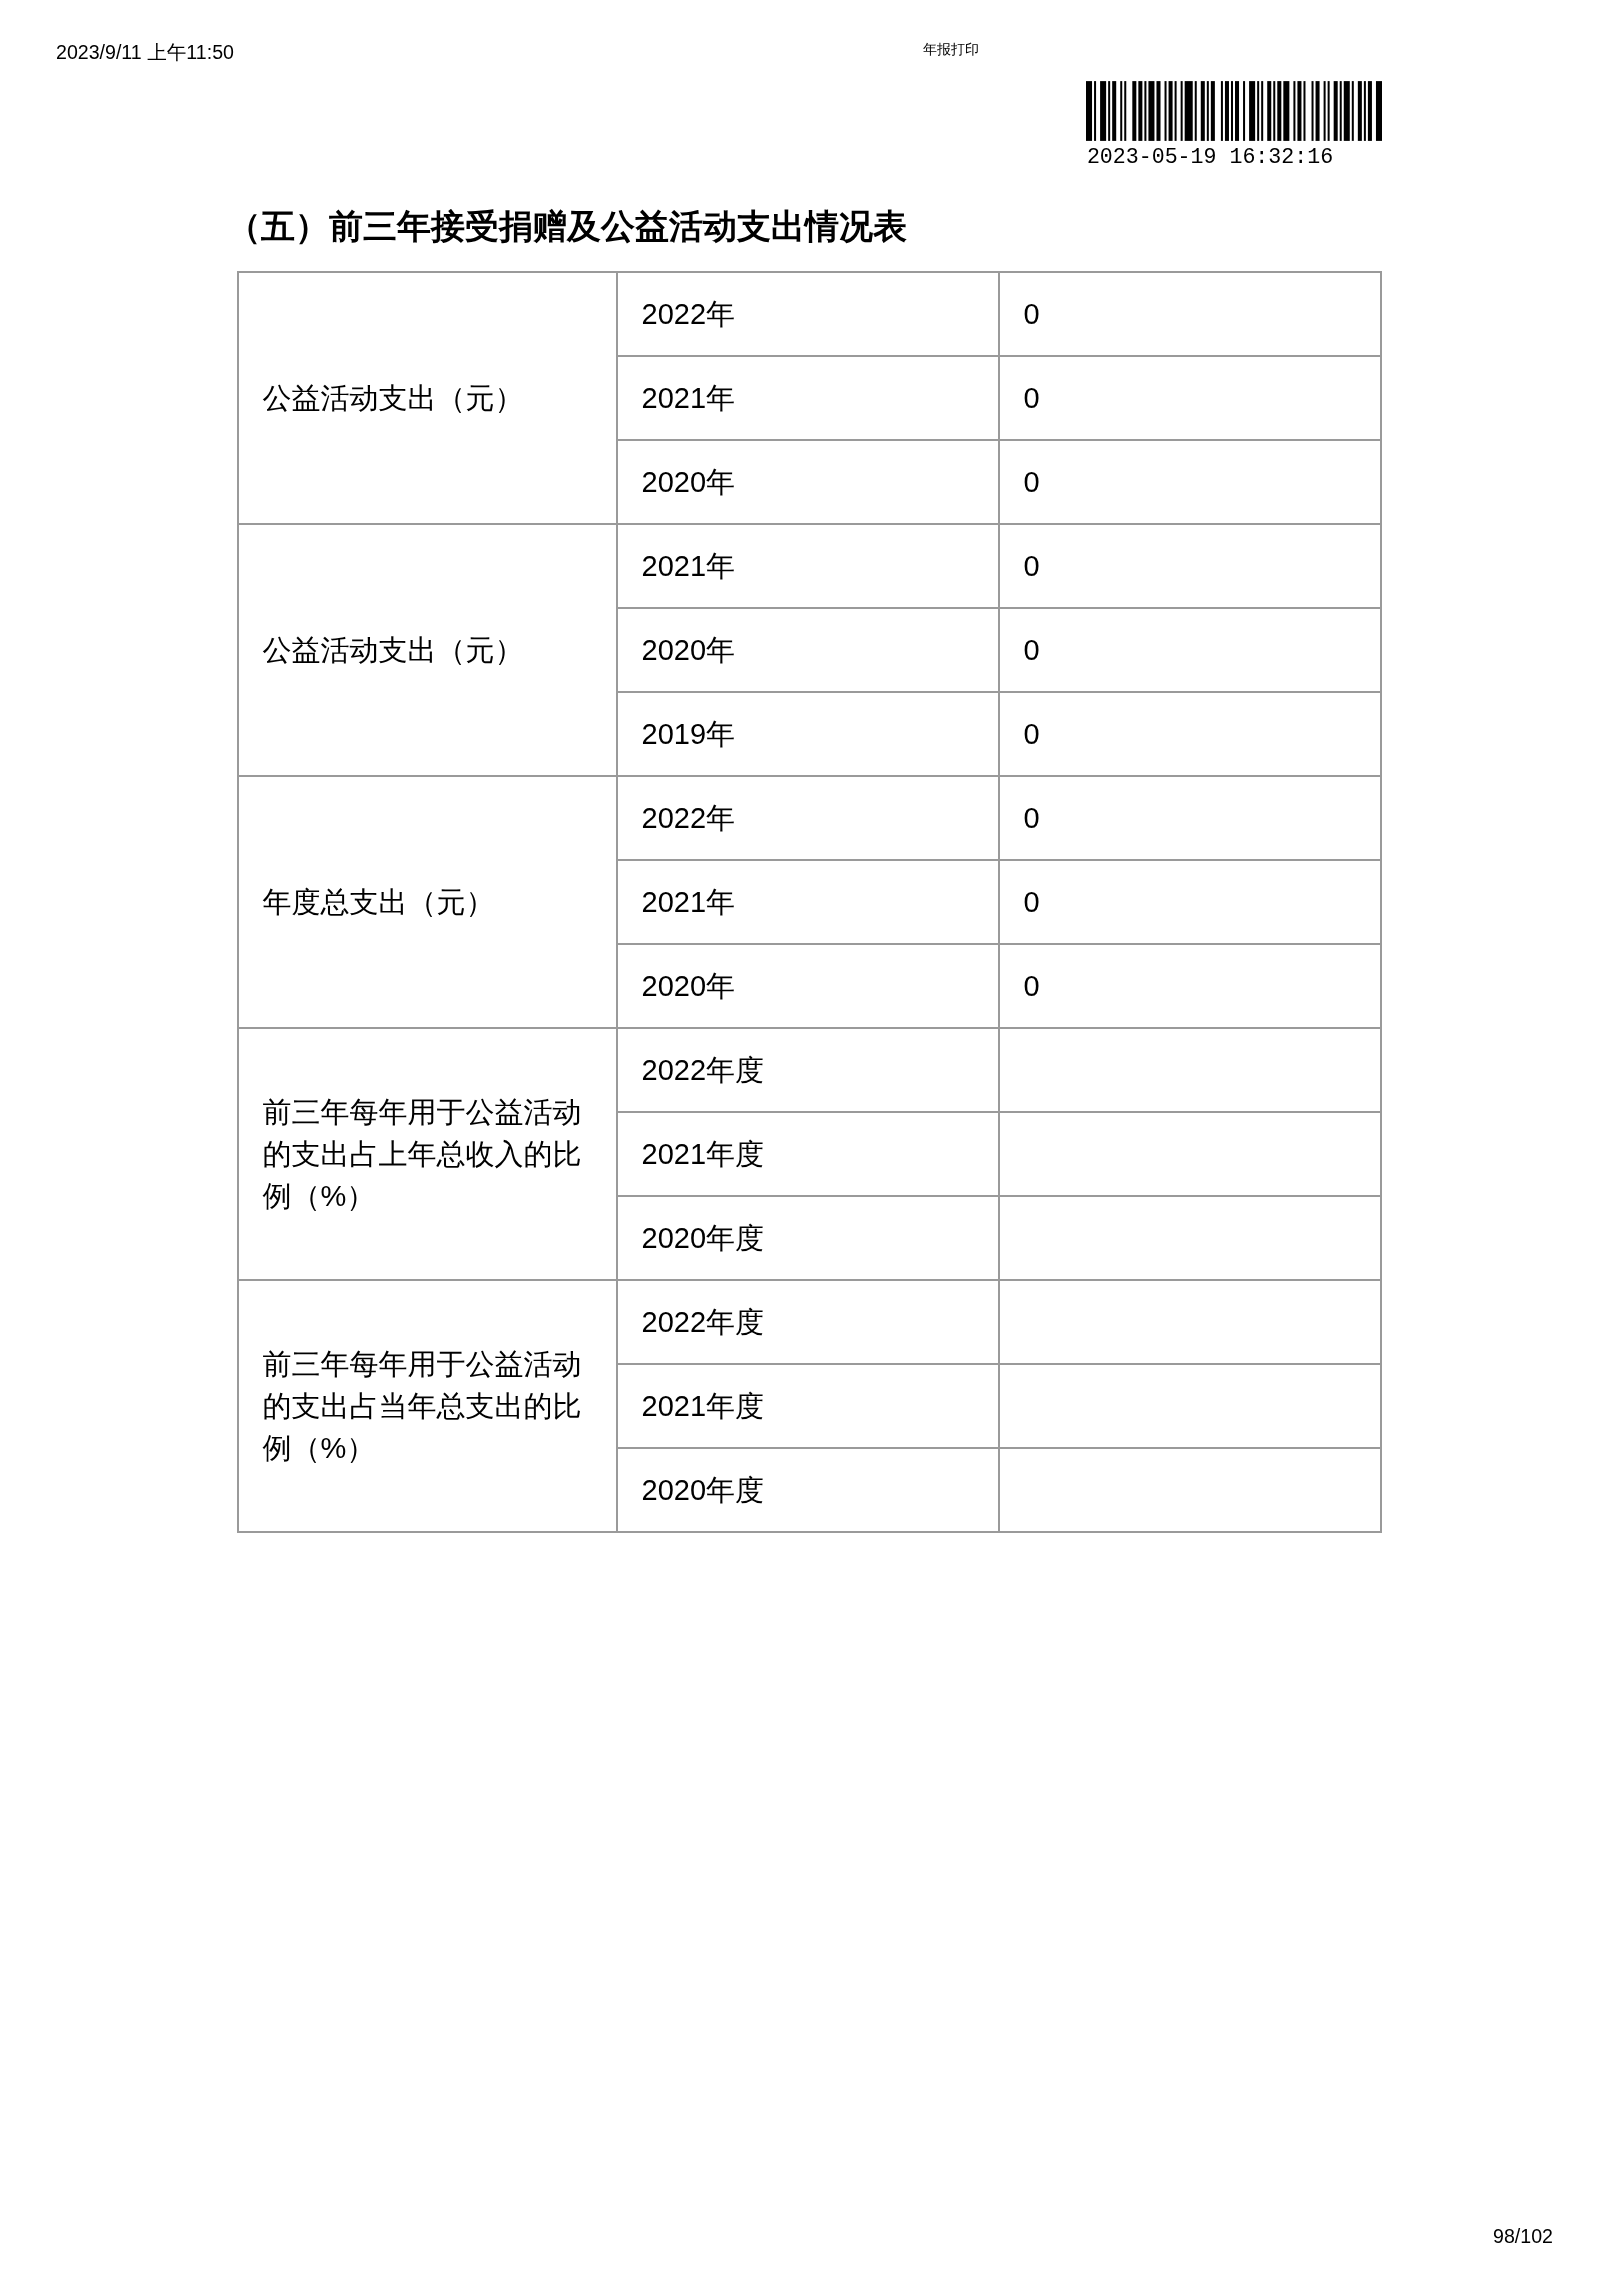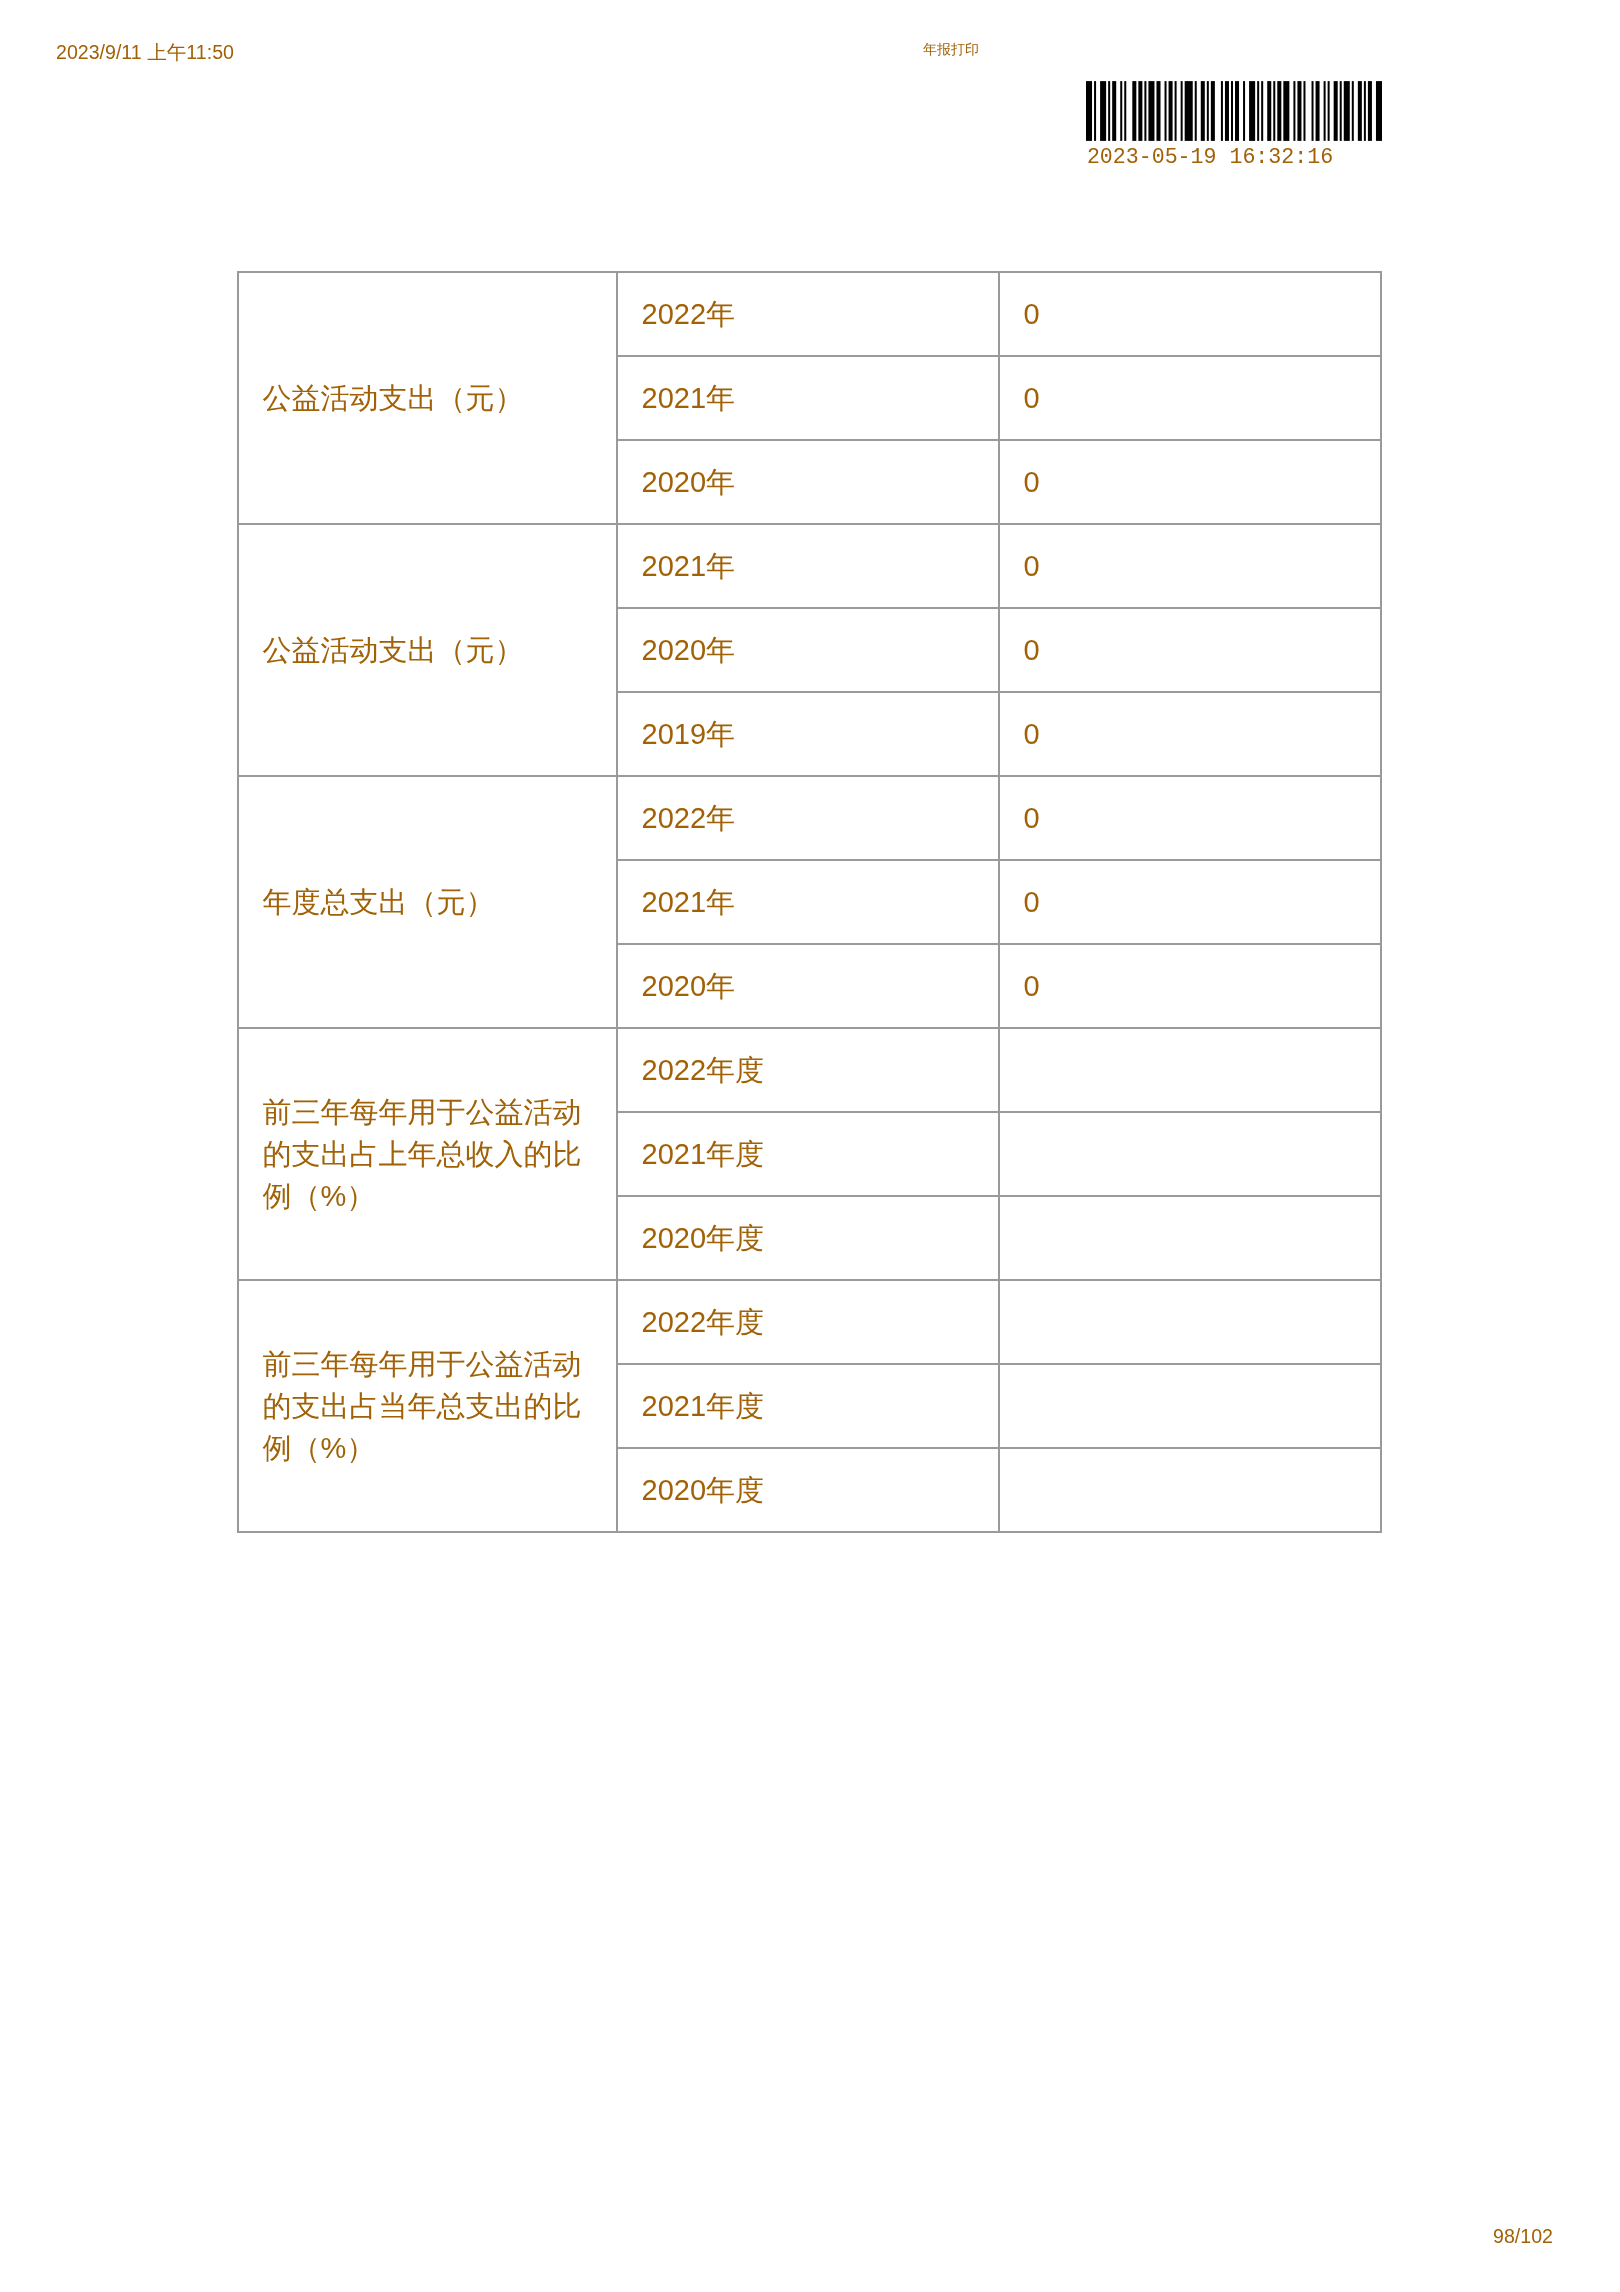--- a/index.html
+++ b/index.html
@@ -1,21 +1,21 @@
 <!DOCTYPE html>
 <html><head>
 <meta charset="utf-8">
 <style>
   html, body { margin: 0; padding: 0; background: #ffffff; }
   .page {
     position: relative;
     width: 1620px;
     height: 2293px;
     background: #ffffff;
-    color: #a16207;
+    color: #000000;
     font-family: "Liberation Sans", sans-serif;
     overflow: hidden;
   }
   
   .print-date {
     position: absolute;
     left: 56px; top: 39px;
     font-size: 19.6px;
     white-space: nowrap;
   }
@@ -144,20 +144,21 @@
         <rect x="262.97" y="0" width="6.16" height="61" fill="#000"></rect>
         <rect x="271.18" y="0" width="2.05" height="61" fill="#000"></rect>
         <rect x="277.35" y="0" width="4.11" height="61" fill="#000"></rect>
         <rect x="283.51" y="0" width="2.05" height="61" fill="#000"></rect>
         <rect x="287.62" y="0" width="4.11" height="61" fill="#000"></rect>
         <rect x="295.84" y="0" width="6.16" height="61" fill="#000"></rect>
       </svg>
     <span class="barcode-timestamp">2023-05-19 16:32:16</span>
   </div>
 
+  <div class="section-heading">（五）前三年接受捐赠及公益活动支出情况表</div>
 
   <table class="report-table">
     <colgroup>
       <col style="width:379px">
       <col style="width:382px">
       <col style="width:382px">
     </colgroup>
     <tbody>
         <tr>
           <td rowspan="3" class="label-cell">公益活动支出（元）</td>

